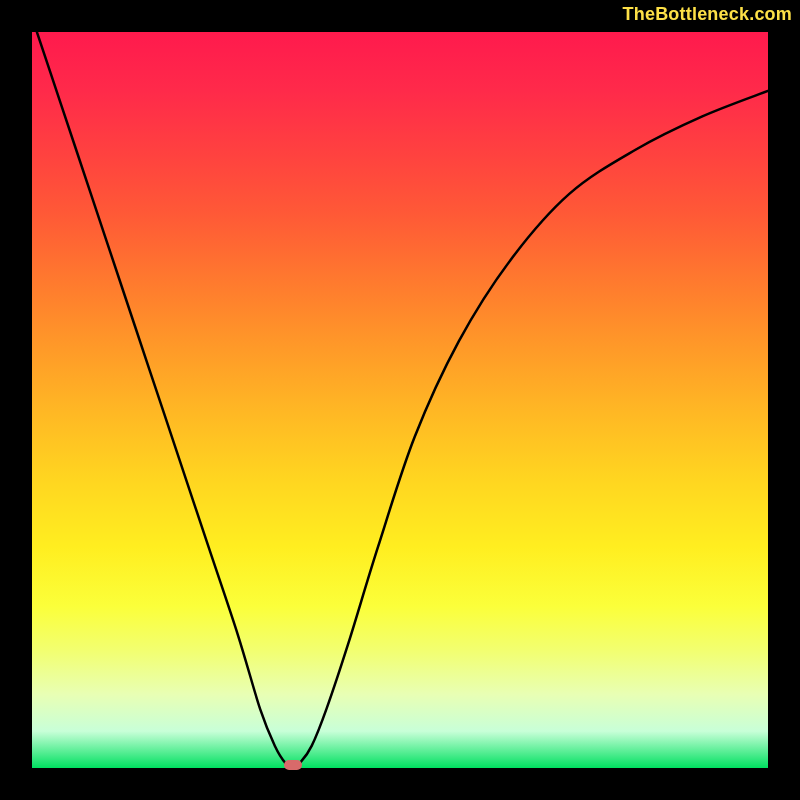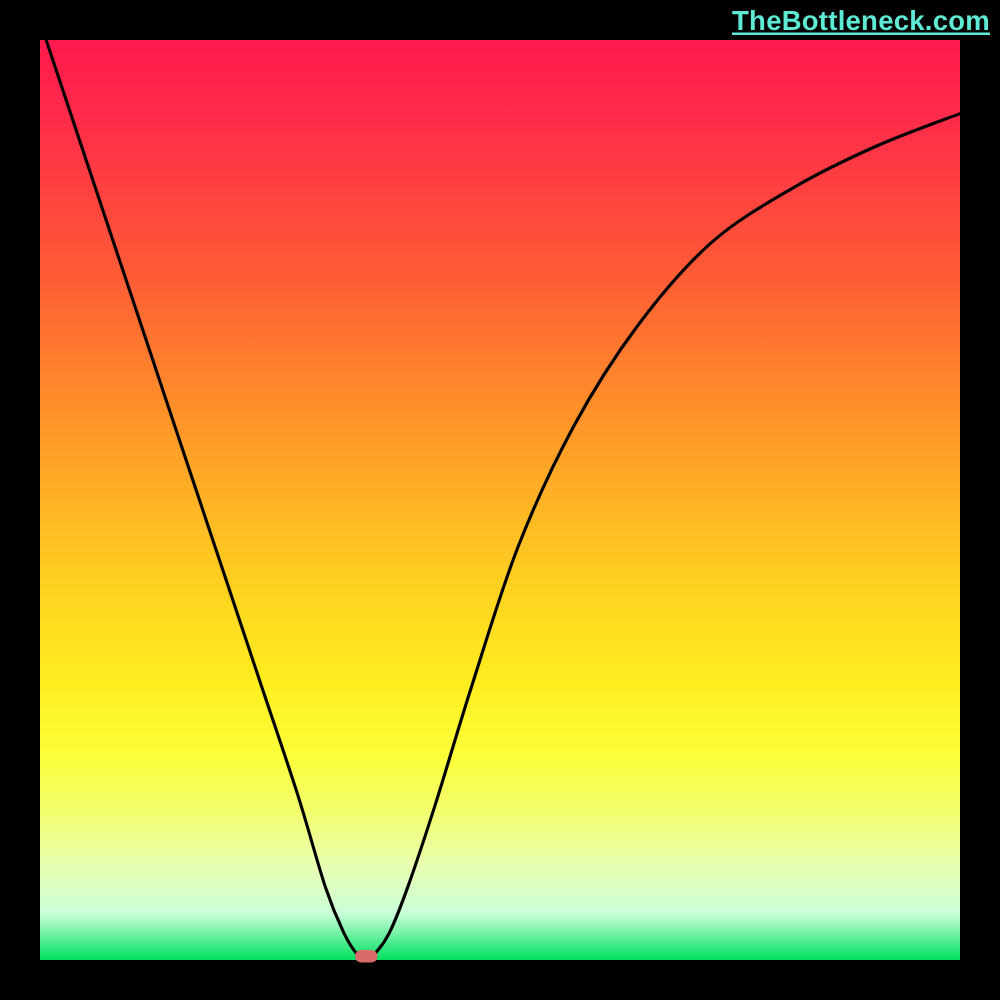--- a/index.html
+++ b/index.html
@@ -31,26 +31,25 @@
       #e8ffb4 90%,
       #c8ffd8 95%,
       #00e060 100%
     );
   }
   .watermark {
     position: absolute;
     top: 4px;
     right: 8px;
     font-family: Arial, Helvetica, sans-serif;
-    font-size: 22px;
+    font-size: 18px;
     font-weight: 600;
-    color: #5eead4;
+    color: #fde047;
     letter-spacing: 0.2px;
     user-select: none;
-    text-decoration: underline;
   }
   svg.curve {
     position: absolute;
     left: 0; top: 0;
     width: 100%;
     height: 100%;
     overflow: visible;
   }
   .marker {
     position: absolute;

